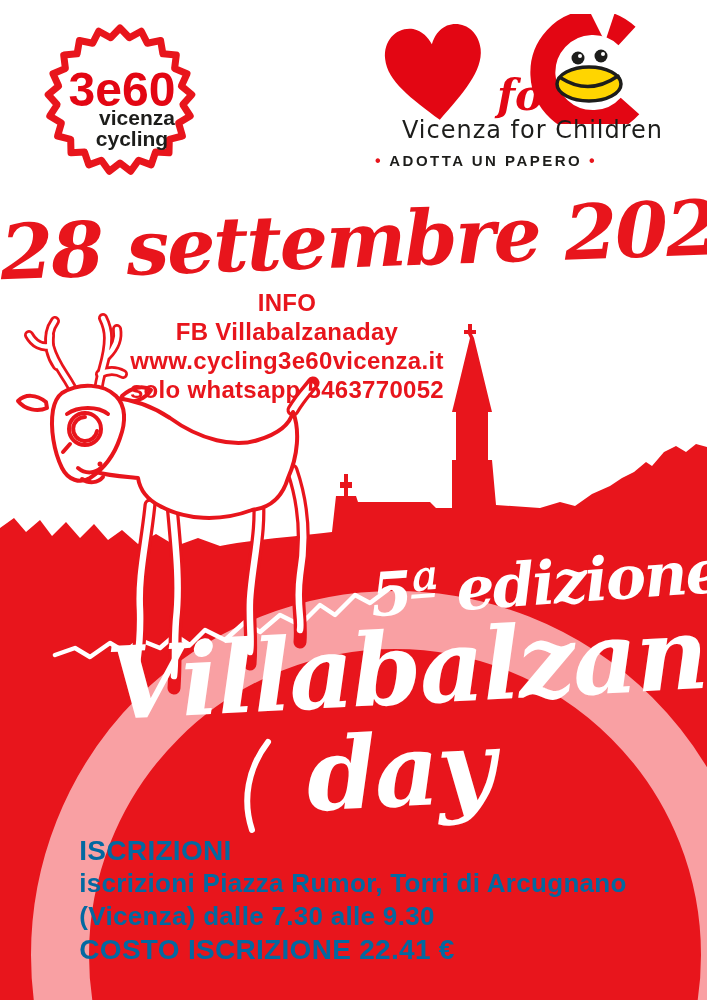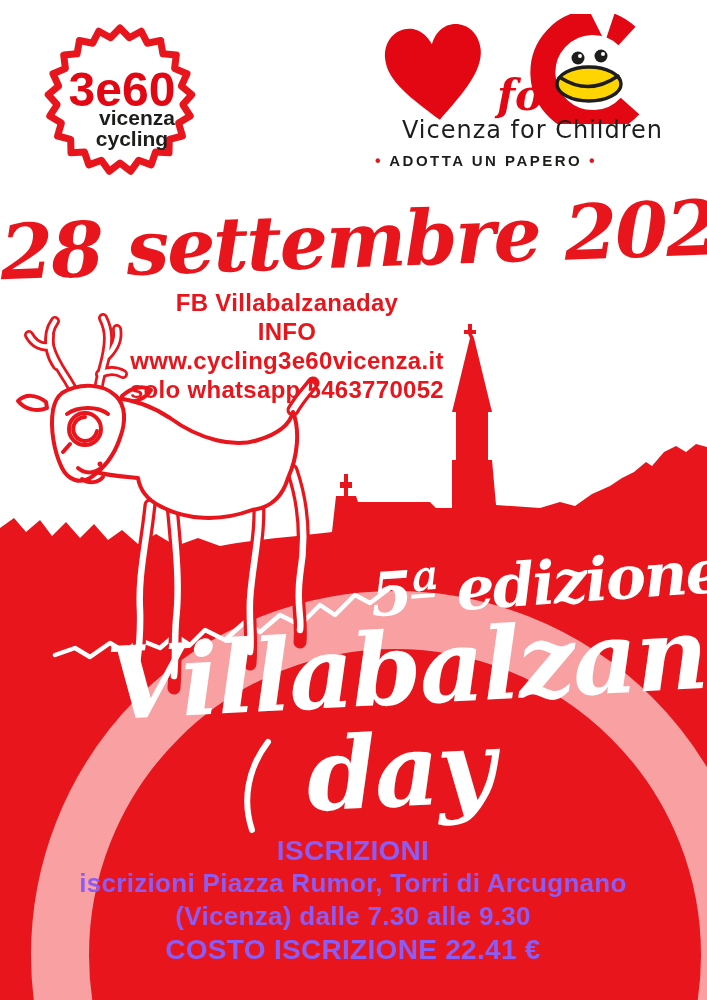--- a/index.html
+++ b/index.html
@@ -8,21 +8,21 @@
   .abs{position:absolute;}
   svg{display:block;}
   
   .script{font-family:"DejaVu Serif",serif;font-style:italic;font-weight:bold;letter-spacing:-2px;white-space:nowrap;}
   .date-line{left:0;right:0;top:196px;text-align:center;font-size:76px;color:#E8151C;transform:rotate(-2deg);}
   .info-block{left:287px;top:288px;transform:translateX(-50%);text-align:center;color:#E8151C;
               font-size:24px;line-height:29px;font-weight:bold;letter-spacing:.3px;white-space:nowrap;}
   .edition{left:546px;top:548px;transform:translateX(-50%) rotate(-4deg);font-size:60px;color:#ffffff;}
   .title1{left:438px;top:608px;transform:translateX(-50%) rotate(-3deg);font-size:100px;color:#ffffff;}
   .title2{left:400px;top:712px;transform:translateX(-50%) rotate(-3deg);font-size:100px;color:#ffffff;}
-  .reg-block{left:353px;top:834px;transform:translateX(-50%);text-align:center;color:#8b5cf6;
+  .reg-block{left:353px;top:834px;transform:translateX(-50%);color:#0369a1;
              font-size:26px;line-height:33px;font-weight:bold;letter-spacing:.3px;white-space:nowrap;}
   .reg-block .reg-head{font-size:28px;}
   .reg-block .reg-cost{font-size:28px;}
   
   .charity-org{left:375px;top:116px;width:315px;text-align:center;color:#1D1D1B;
                font-family:"DejaVu Sans",sans-serif;font-weight:normal;font-size:24px;letter-spacing:1px;white-space:nowrap;}
   .charity-tag{left:375px;top:152px;width:315px;text-align:left;color:#1D1D1B;
                font-size:15px;font-weight:bold;letter-spacing:2.5px;white-space:nowrap;}
   .charity-tag .dot{color:#E8151C;font-size:16px;}
 </style>
@@ -138,22 +138,22 @@
   <div class="abs charity-org">Vicenza for Children</div>
   <div class="abs charity-tag">
     <span class="dot">•</span>
     <span>ADOTTA UN PAPERO</span>
     <span class="dot">•</span>
   </div>
 
   <div class="abs script date-line">28 settembre 2025</div>
 
   <div class="abs info-block">
+    <div>INFO</div>
     <div>FB Villabalzanaday</div>
-    <div>INFO</div>
     <div>www.cycling3e60vicenza.it</div>
     <div>solo whatsapp 5463770052</div>
   </div>
 
   <div class="abs script edition">5ª edizione</div>
   <div class="abs script title1">Villabalzana</div>
   <div class="abs script title2">day</div>
 
   <div class="abs reg-block">
     <div class="reg-head">ISCRIZIONI</div>

